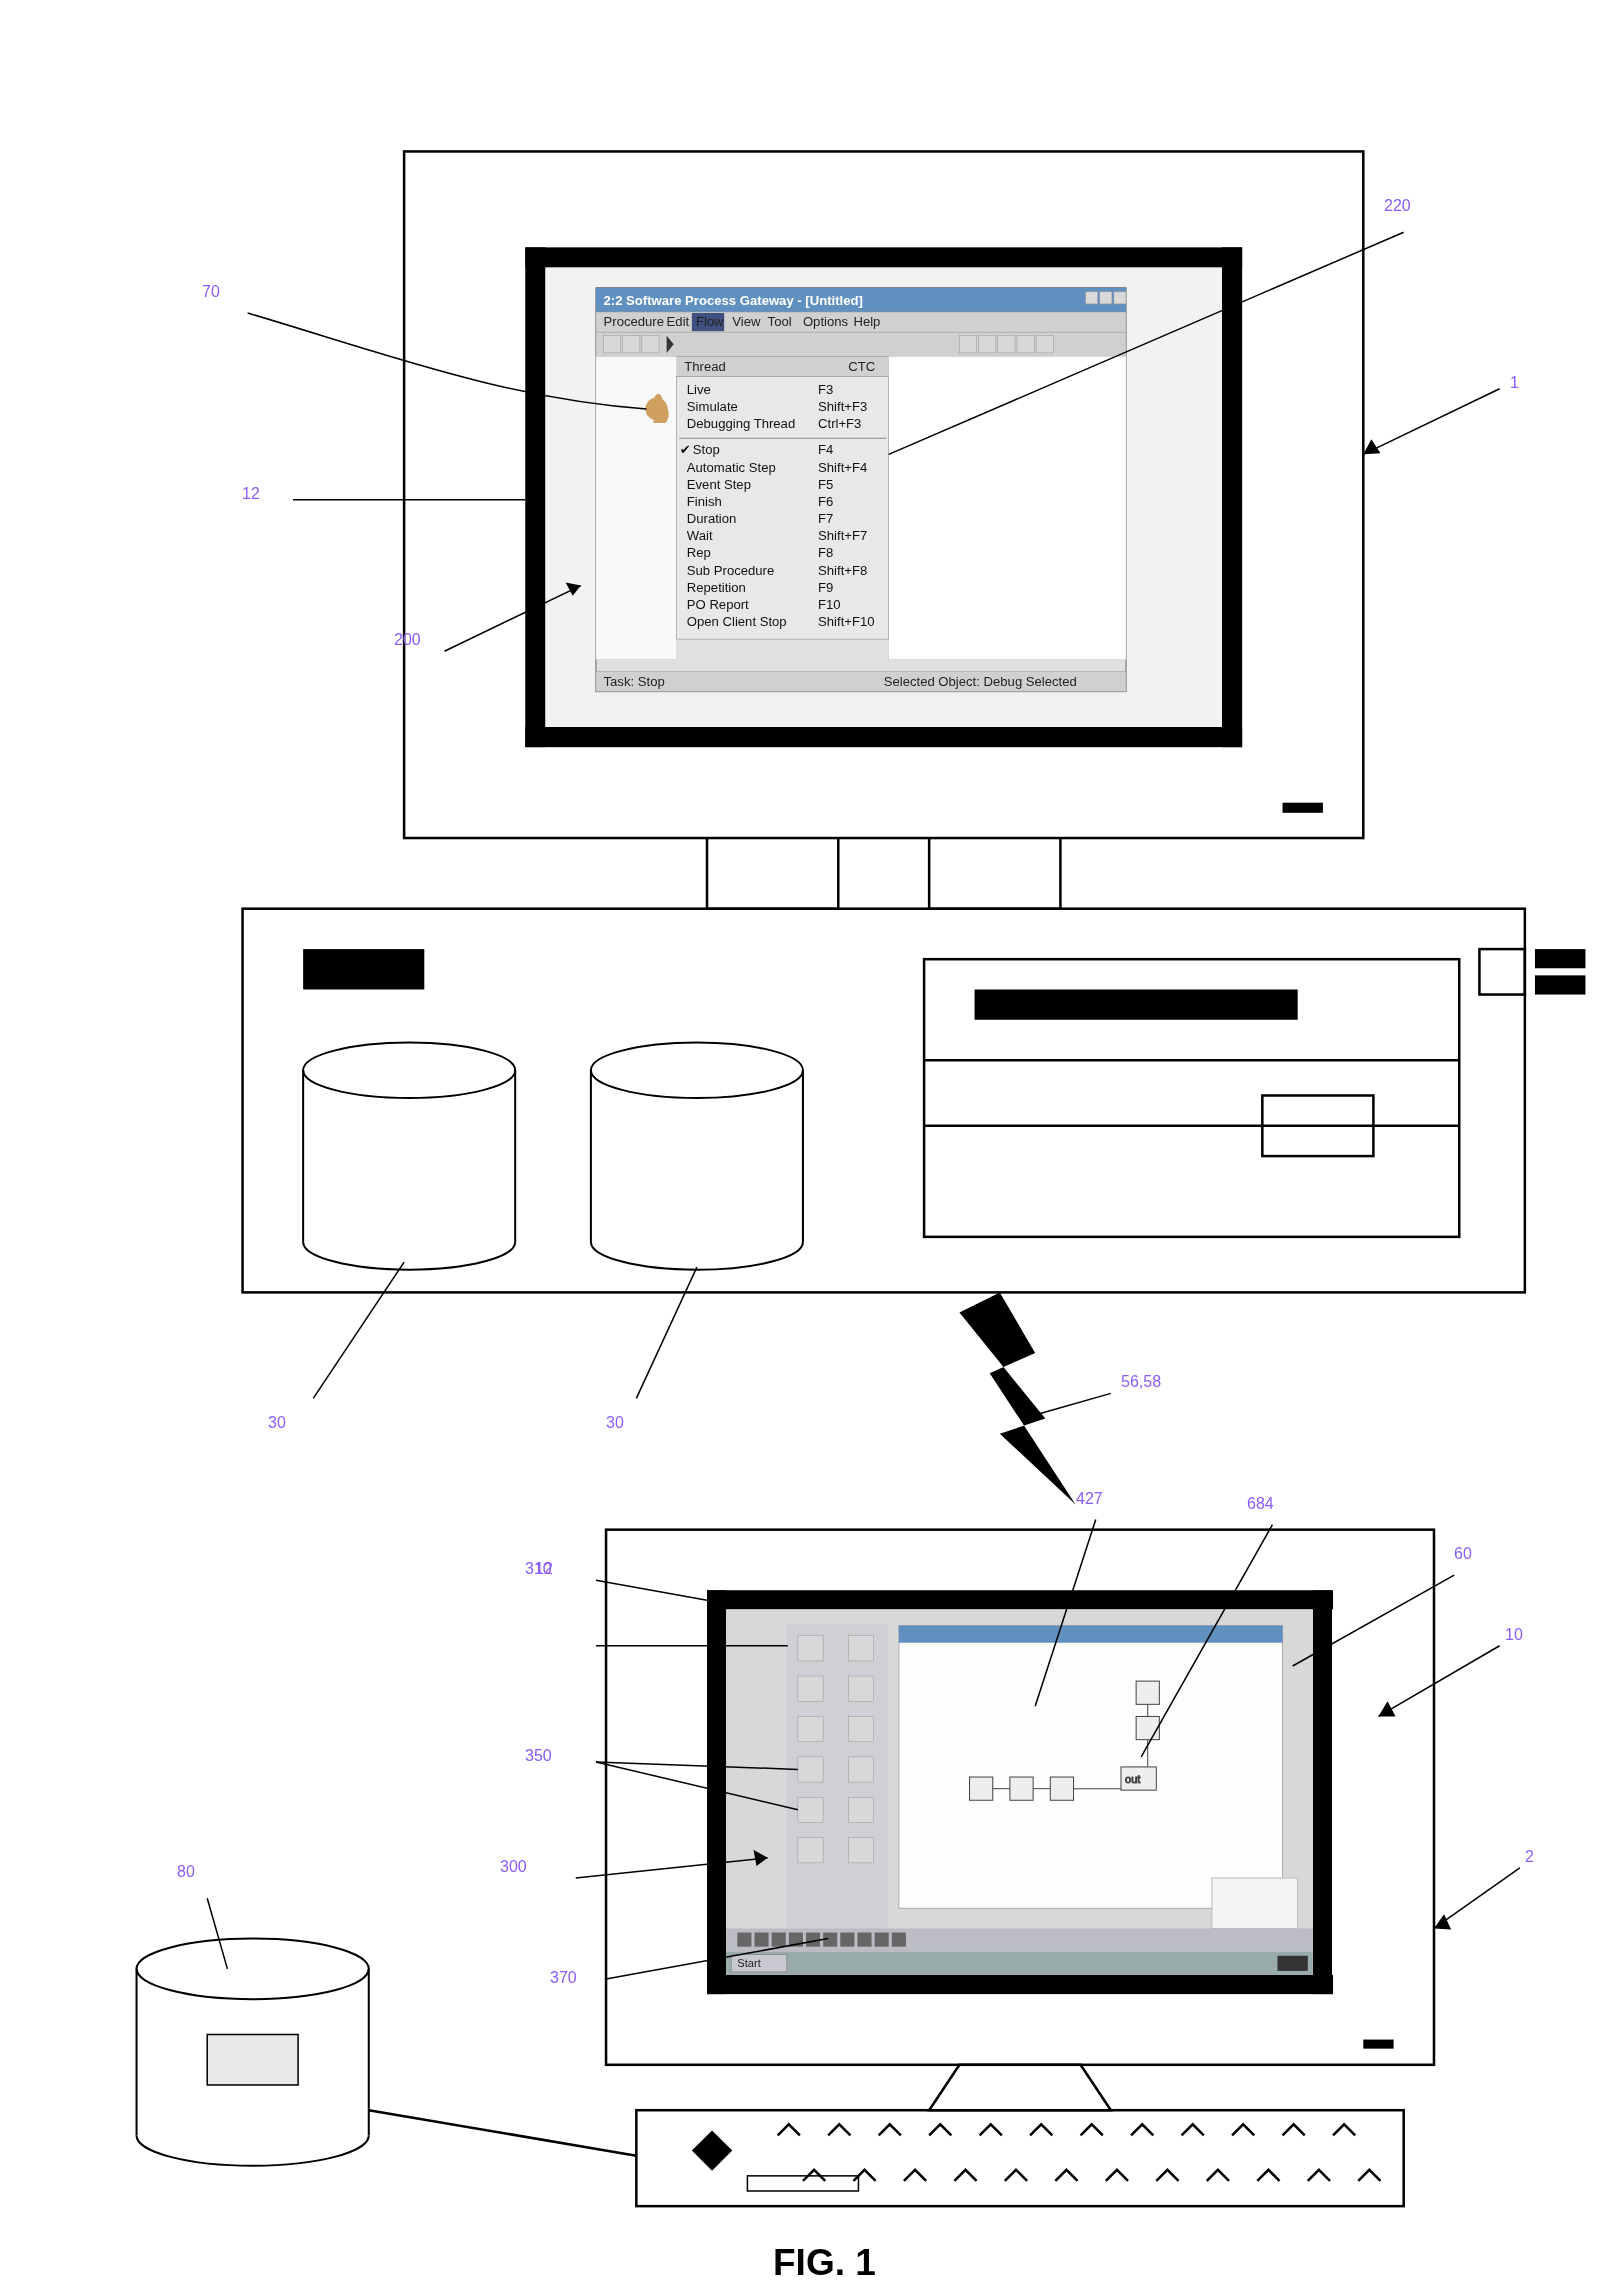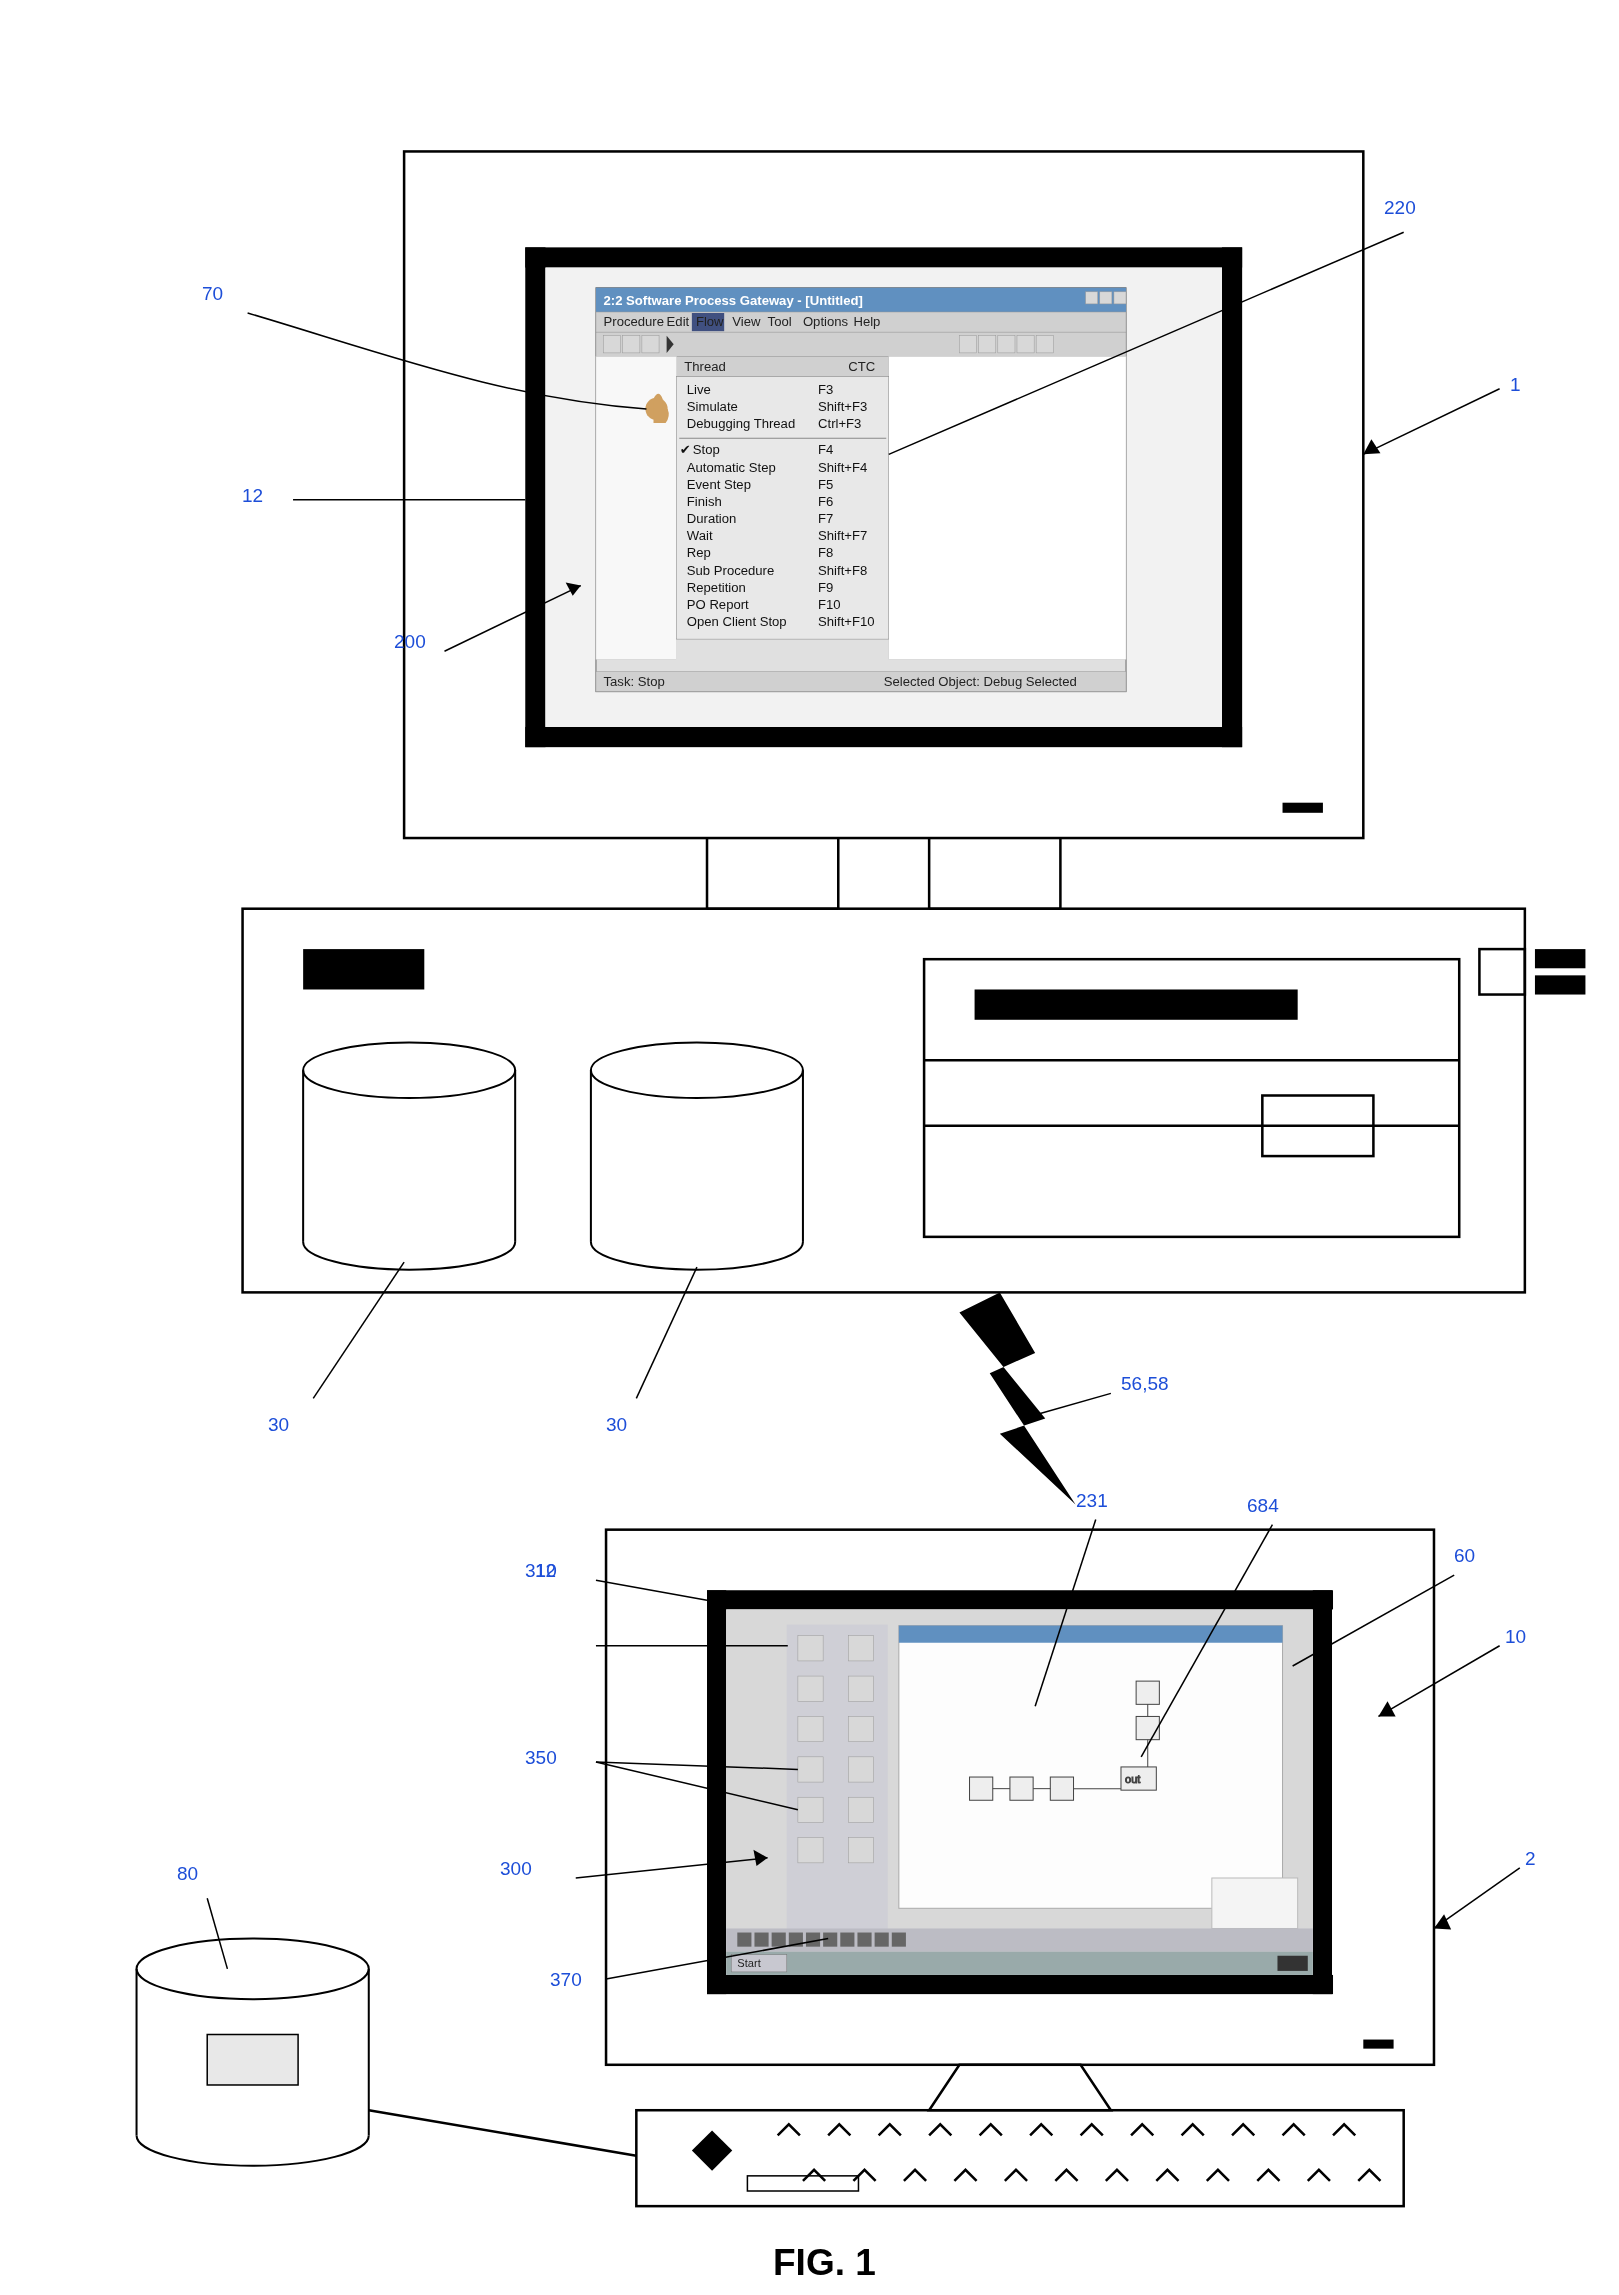--- a/index.html
+++ b/index.html
@@ -1,18 +1,18 @@
 <!DOCTYPE html>
 <html style="font-size:8px"><head>
 <meta charset="utf-8">
 <style>
 *{box-sizing:border-box;margin:0;padding:0;font-family:Arial,sans-serif}
 body{background:#fff;width:1620px;height:2295px;position:relative}
 .page{position:absolute;inset:0}
-.lbl{position:absolute;font-size:19px;color:#1d4ed8}
+.lbl{position:absolute;font-size:16px;color:#8b5cf6}
 .figlbl{position:absolute;font-size:37px;font-weight:bold}
 svg{position:absolute;top:0;left:0;width:1620px;height:2295px}
 .win{fill:#e0e0e0;stroke:#666;stroke-width:2}
 .winbar{fill:#6090c0}
 .winmenu{fill:#d0d0d0;stroke:#999;stroke-width:1}
 .tbtn{fill:#d8d8d8;stroke:#999;stroke-width:1}
 .menuopen{fill:#e8e8e8;stroke:#888;stroke-width:1}
 .mtxt{font-size:26px;fill:#222}
 .titletxt{font-size:26px;fill:#fff;font-weight:bold}
 .cyl{fill:none;stroke:#000;stroke-width:4}
@@ -305,21 +305,21 @@
 </svg>
 
 <div class="lbl" style="left:1384px;top:197px">220</div>
 <div class="lbl" style="left:202px;top:283px">70</div>
 <div class="lbl" style="left:242px;top:485px">12</div>
 <div class="lbl" style="left:1510px;top:374px">1</div>
 <div class="lbl" style="left:394px;top:631px">200</div>
 <div class="lbl" style="left:268px;top:1414px">30</div>
 <div class="lbl" style="left:606px;top:1414px">30</div>
 <div class="lbl" style="left:1121px;top:1373px">56,58</div>
-<div class="lbl" style="left:1076px;top:1490px">231</div>
+<div class="lbl" style="left:1076px;top:1490px">427</div>
 <div class="lbl" style="left:1247px;top:1495px">684</div>
 <div class="lbl" style="left:1454px;top:1545px">60</div>
 <div class="lbl" style="left:1505px;top:1626px">10</div>
 <div class="lbl" style="left:1525px;top:1848px">2</div>
 <div class="lbl" style="left:535px;top:1560px">12</div>
 <div class="lbl" style="left:525px;top:1560px">310</div>
 <div class="lbl" style="left:525px;top:1747px">350</div>
 <div class="lbl" style="left:500px;top:1858px">300</div>
 <div class="lbl" style="left:550px;top:1969px">370</div>
 <div class="lbl" style="left:177px;top:1863px">80</div>

